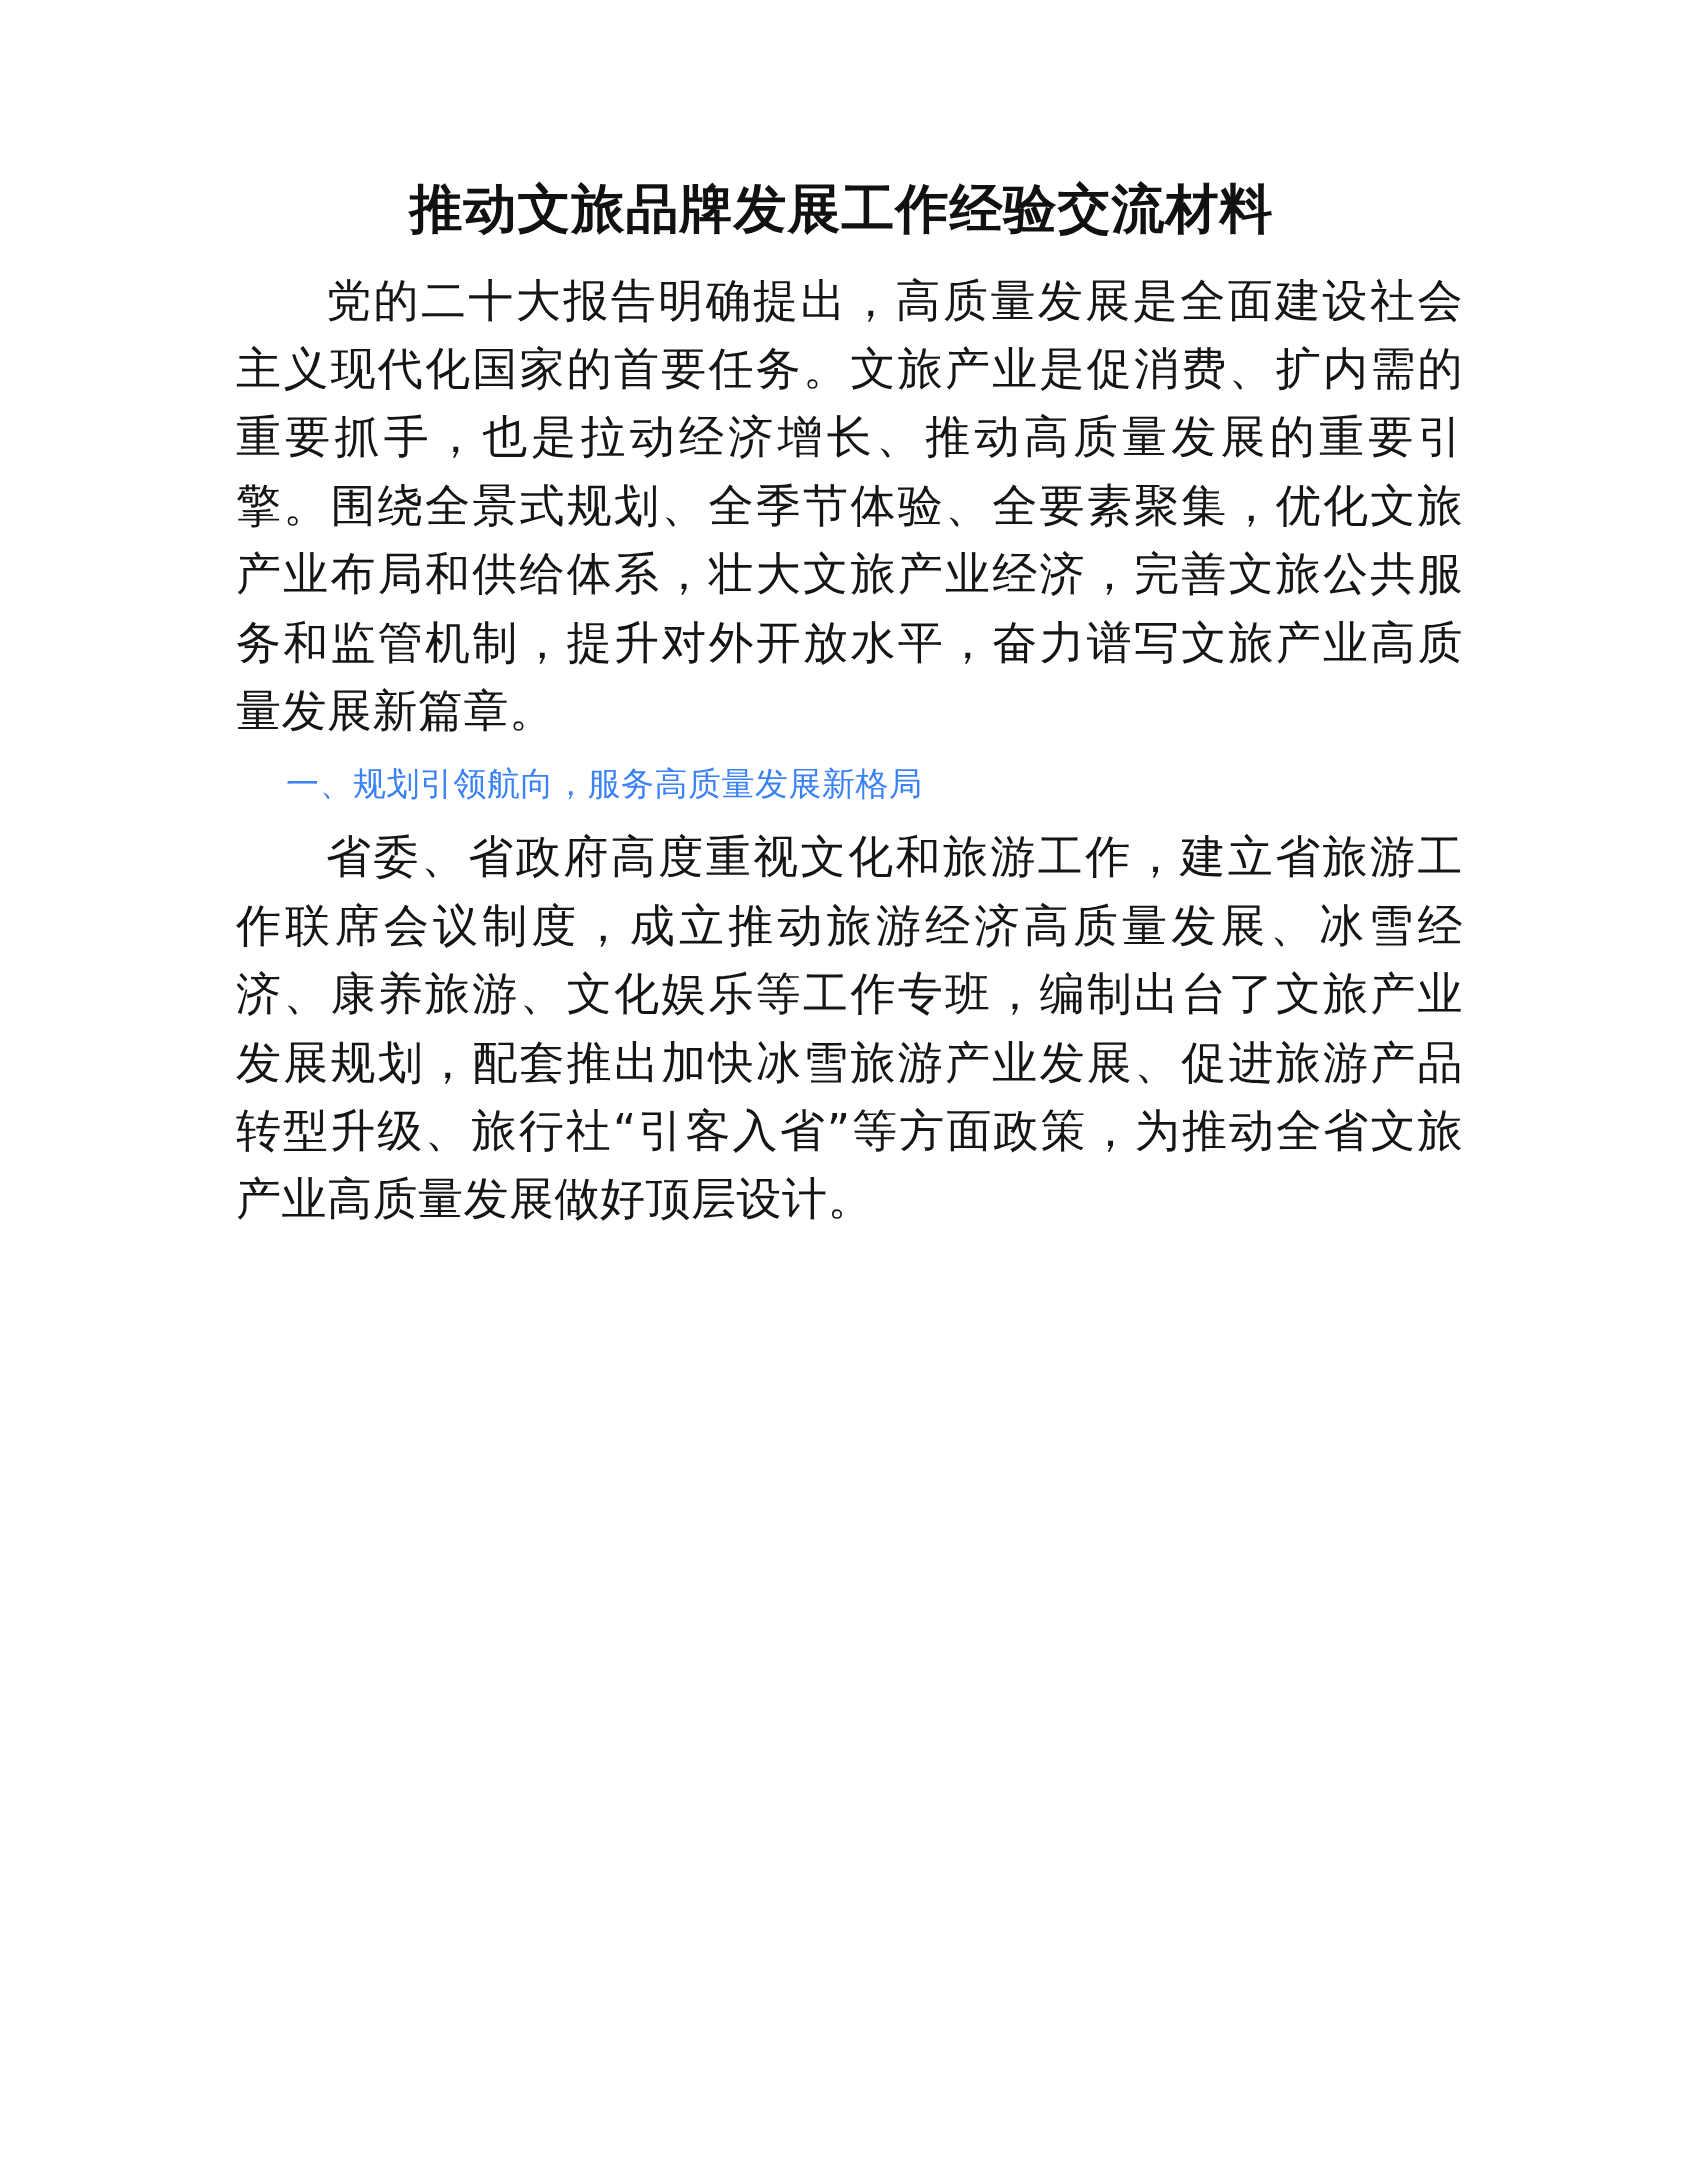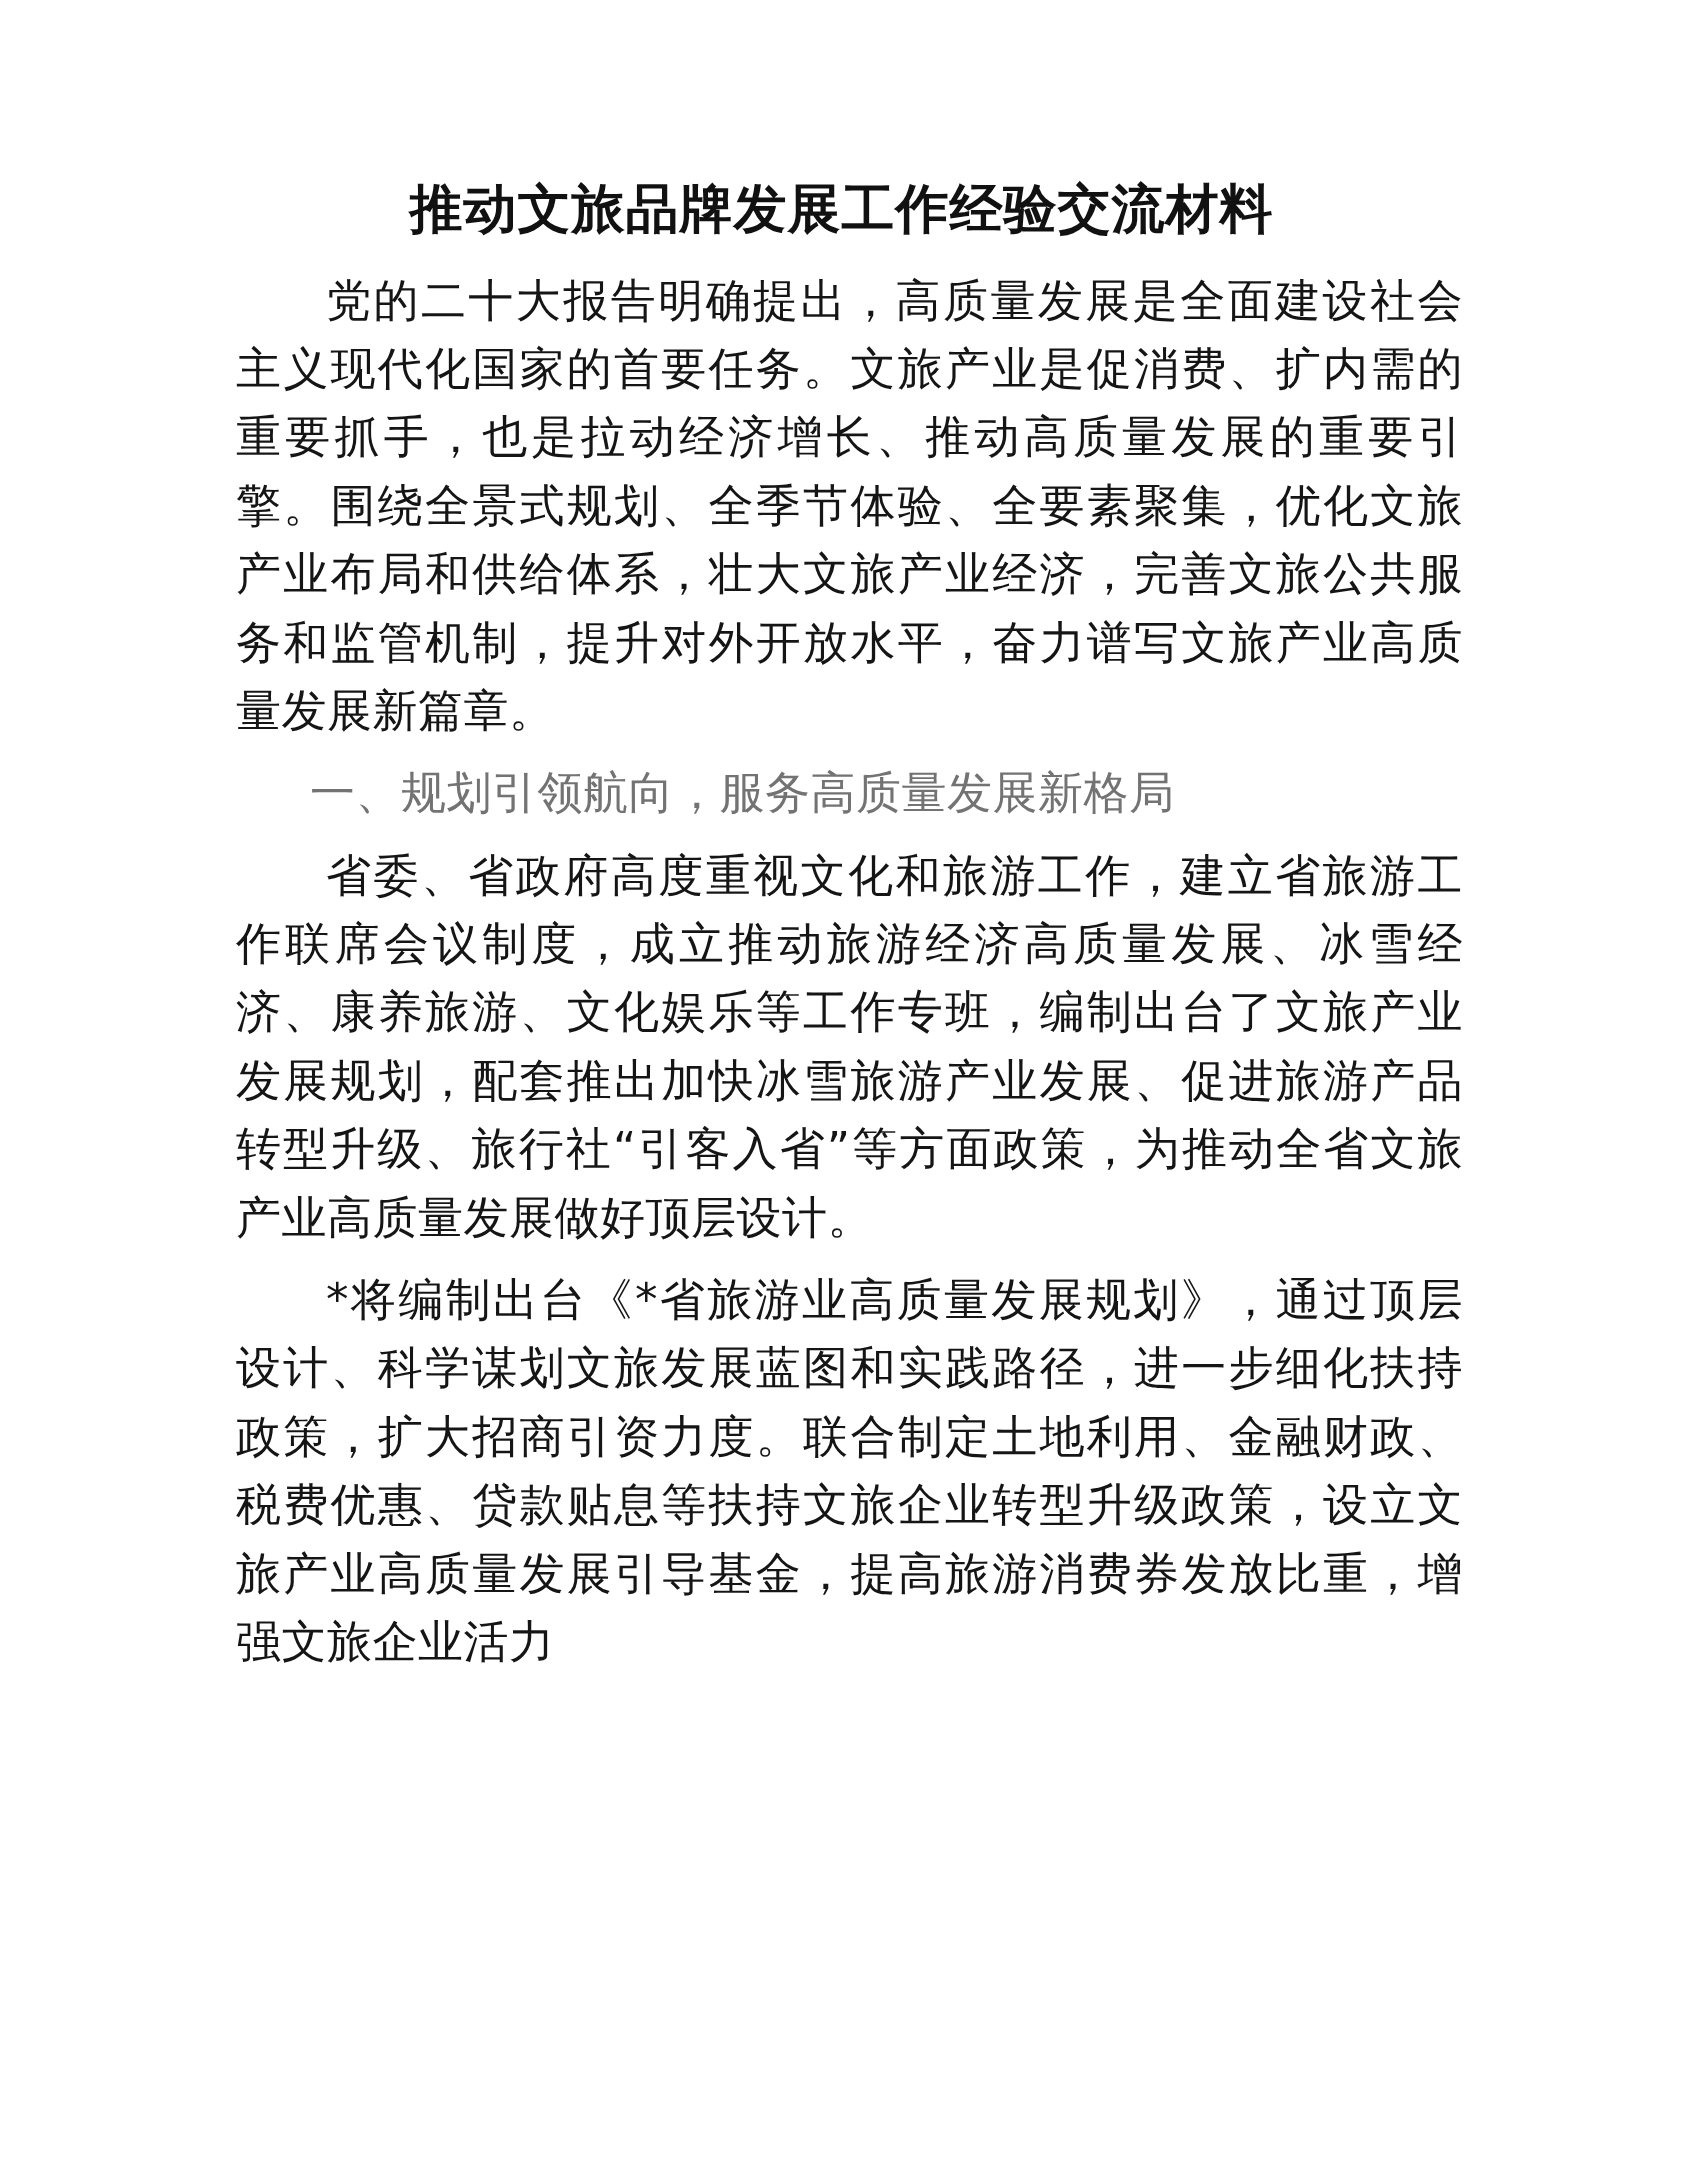--- a/index.html
+++ b/index.html
@@ -34,38 +34,37 @@
     font-size: 45px;
     line-height: 1.52;
     text-align: justify;
     text-justify: inter-ideograph;
     text-indent: 2em;
     margin: 0 0 14px 16px;
     letter-spacing: 0.5px;
     color: #151515;
   }
   .heading {
-    font-size: 45px;
+    font-size: 33px;
     line-height: 1.52;
     text-indent: 2em;
     margin: 0 0 14px 0;
     letter-spacing: 0.5px;
-    color: #737373;
+    color: #3b82f6;
   }
 </style>
 </head>
 <body>
 
 <div class="page">
 
   <h1 class="doc-title">推动文旅品牌发展工作经验交流材料</h1>
 
   <p class="para">党的二十大报告明确提出，高质量发展是全面建设社会主义现代化国家的首要任务。文旅产业是促消费、扩内需的重要抓手，也是拉动经济增长、推动高质量发展的重要引擎。围绕全景式规划、全季节体验、全要素聚集，优化文旅产业布局和供给体系，壮大文旅产业经济，完善文旅公共服务和监管机制，提升对外开放水平，奋力谱写文旅产业高质量发展新篇章。</p>
 
   <p class="heading">一、规划引领航向，服务高质量发展新格局</p>
 
 
   <p class="para">省委、省政府高度重视文化和旅游工作，建立省旅游工作联席会议制度，成立推动旅游经济高质量发展、冰雪经济、康养旅游、文化娱乐等工作专班，编制出台了文旅产业发展规划，配套推出加快冰雪旅游产业发展、促进旅游产品转型升级、旅行社“引客入省”等方面政策，为推动全省文旅产业高质量发展做好顶层设计。</p>
 
-  <p class="para">*将编制出台《*省旅游业高质量发展规划》，通过顶层设计、科学谋划文旅发展蓝图和实践路径，进一步细化扶持政策，扩大招商引资力度。联合制定土地利用、金融财政、税费优惠、贷款贴息等扶持文旅企业转型升级政策，设立文旅产业高质量发展引导基金，提高旅游消费券发放比重，增强文旅企业活力</p>
 
 </div>
 
 
 </body></html>

